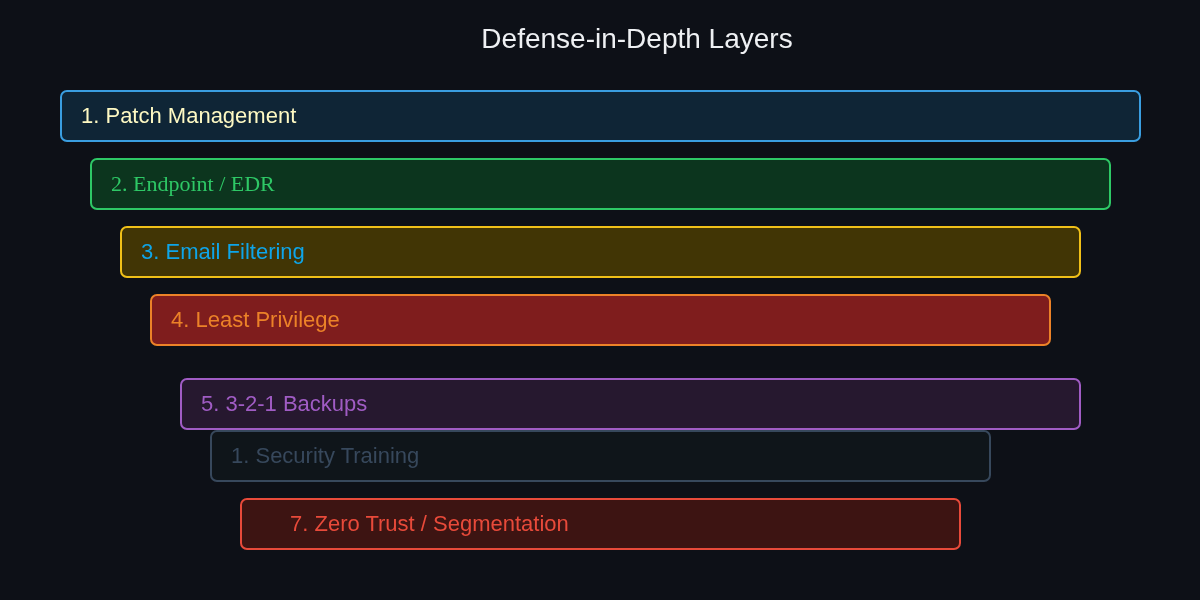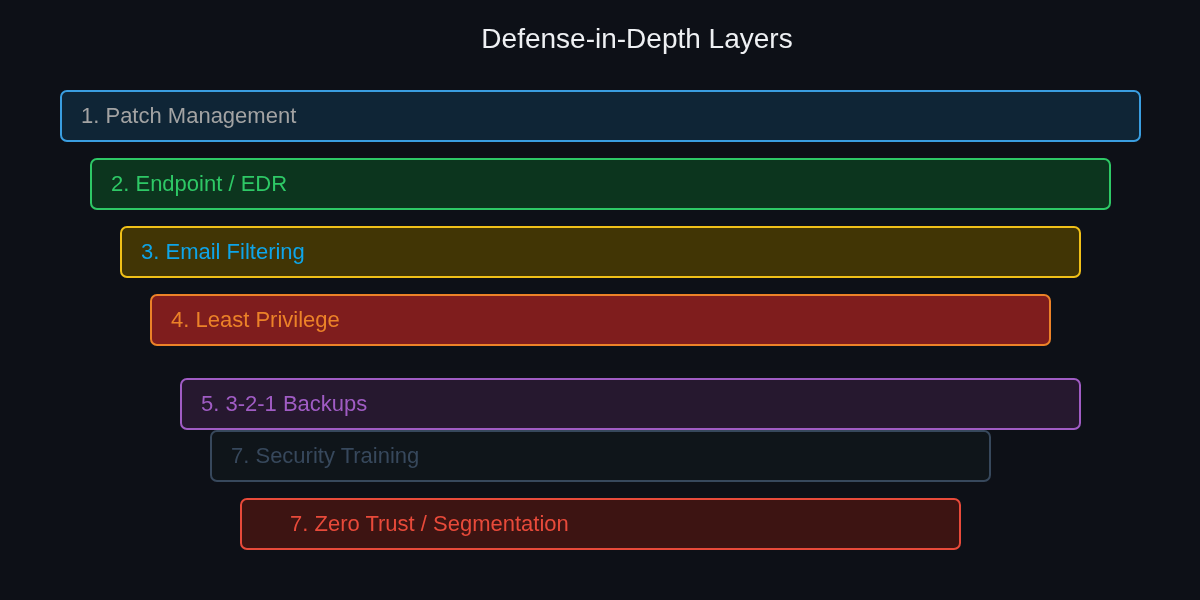--- a/index.html
+++ b/index.html
@@ -15,34 +15,34 @@
     position:absolute; box-sizing:border-box; height:52px; border:2px solid; border-radius:7px;
     display:flex; align-items:center; padding-left:19px; font-size:22px;
   }
 </style>
 </head>
 <body>
 
 <div class="title">Defense-in-Depth Layers</div>
 
 <div id="layers">
-  <div class="layer" style="left: 60px; width: 1081px; top: 90px; border-color: rgb(58, 158, 224); background: rgb(15, 37, 54); color: #a3a3a3;">
+  <div class="layer" style="left: 60px; width: 1081px; top: 90px; border-color: rgb(58, 158, 224); background: rgb(15, 37, 54); color: #fef9c3;">
       <span>1. Patch Management</span>
     </div>
-  <div class="layer" style="left: 90px; width: 1021px; top: 158px; border-color: rgb(46, 200, 102); background: rgb(12, 53, 30); color: rgb(46, 200, 102);">
+  <div class="layer" style="left: 90px; width: 1021px; top: 158px; border-color: rgb(46, 200, 102); background: rgb(12, 53, 30); color: rgb(46, 200, 102); font-family: Liberation Serif, serif;">
       <span>2. Endpoint / EDR</span>
     </div>
   <div class="layer" style="left: 120px; width: 961px; top: 226px; border-color: rgb(240, 192, 24); background: rgb(65, 53, 5); color: #0ea5e9;">
       <span>3. Email Filtering</span>
     </div>
   <div class="layer" style="left: 150px; width: 901px; top: 294px; border-color: rgb(236, 130, 40); background: #7f1d1d; color: rgb(236, 130, 40);">
       <span>4. Least Privilege</span>
     </div>
   <div class="layer" style="left: 180px; width: 901px; top: 378px; border-color: rgb(160, 92, 196); background: rgb(38, 24, 47); color: rgb(160, 92, 196);">
       <span>5. 3-2-1 Backups</span>
     </div>
   <div class="layer" style="left: 210px; width: 781px; top: 430px; border-color: rgb(55, 72, 92); background: rgb(15, 21, 26); color: rgb(55, 72, 92);">
-      <span>7. Security Training</span>
+      <span>1. Security Training</span>
     </div>
   <div class="layer" style="left: 240px; width: 721px; top: 498px; border-color: rgb(232, 74, 58); background: rgb(61, 20, 18); color: rgb(232, 74, 58); padding-left: 48px;">
       <span>7. Zero Trust / Segmentation</span>
     </div>
 </div>
 
 </body></html>

